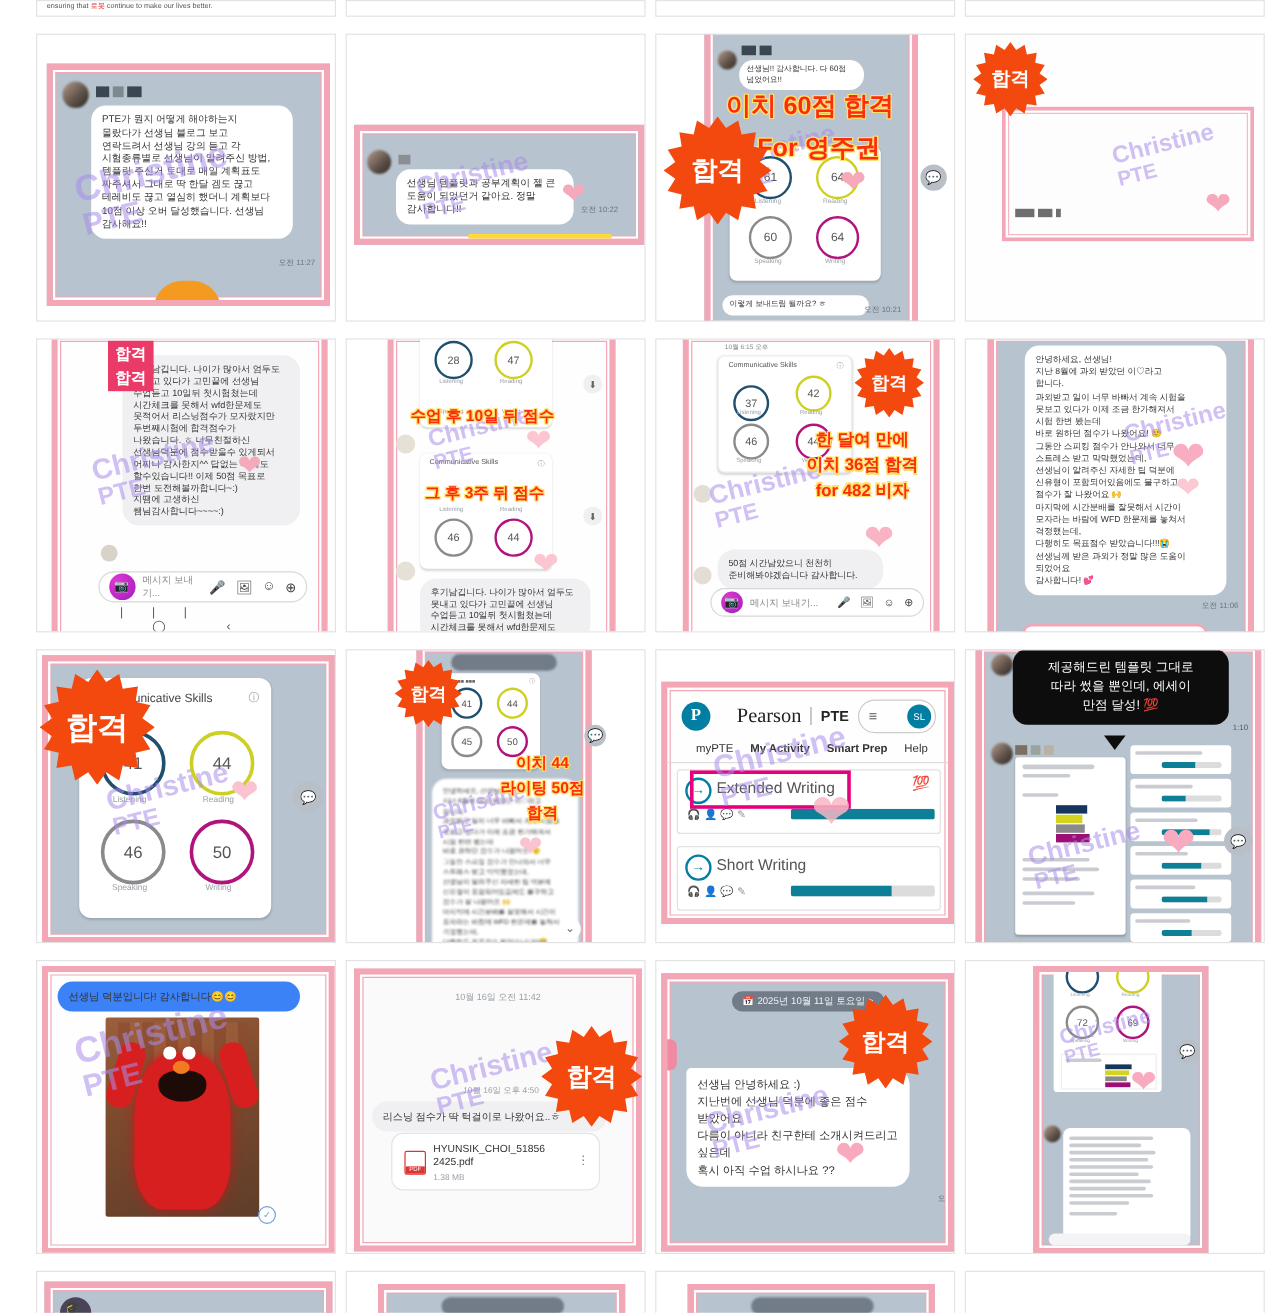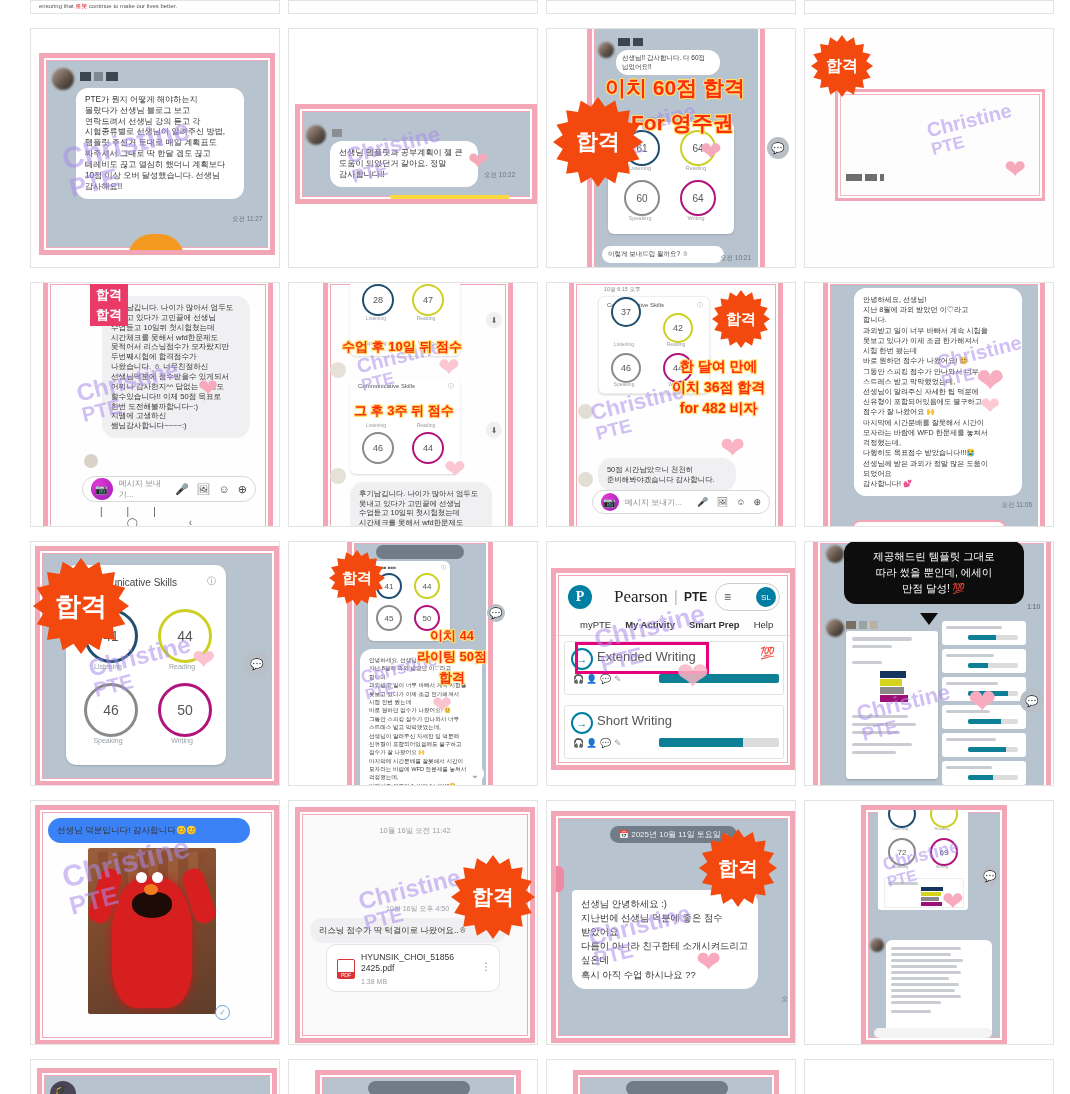--- a/index.html
+++ b/index.html
@@ -222,21 +222,21 @@
       <div class="wm" style="left:30px;top:64px;font-size:20px;"><span>Christine</span><small>PTE</small></div>
     </div>
   </div>
 
   <div class="card">
     <div class="pframe white" style="left:22px;top:-6px;width:204px;height:250px;">
       <div style="position:absolute;left:30px;top:4px;font-size:5.5px;color:#888;">10월 6:15 오후</div>
       <div class="scorecard" style="left:24px;top:14px;width:110px;height:96px;border:1px solid #eee;">
         <div style="position:absolute;left:8px;top:5px;font-size:6px;color:#555;">Communicative Skills</div>
         <div style="position:absolute;right:6px;top:4px;font-size:6px;color:#999;">ⓘ</div>
-        <div class="sc" style="position:absolute;left:12px;top:0;width:26px;height:26px;border:2.5px solid #1f4e6e;font-size:9px;text-align:center;">
+        <div class="sc" style="position:absolute;left:12px;top:24px;width:26px;height:26px;border:2.5px solid #1f4e6e;font-size:9px;text-align:center;">
             <span>37</span>
           </div>
         <div class="scl" style="position:absolute;left:8px;top:44px;width:34px;font-size:5px;">Listening</div>
         <div class="sc" style="position:absolute;left:64px;top:16px;width:26px;height:26px;border:2.5px solid #cdd023;font-size:9px;">
             <span>42</span>
           </div>
         <div class="scl" style="position:absolute;left:60px;top:44px;width:34px;font-size:5px;">Reading</div>
         <div class="sc" style="position:absolute;left:12px;top:56px;width:26px;height:26px;border:2.5px solid #8a8a8a;font-size:9px;">
             <span>46</span>
           </div>

